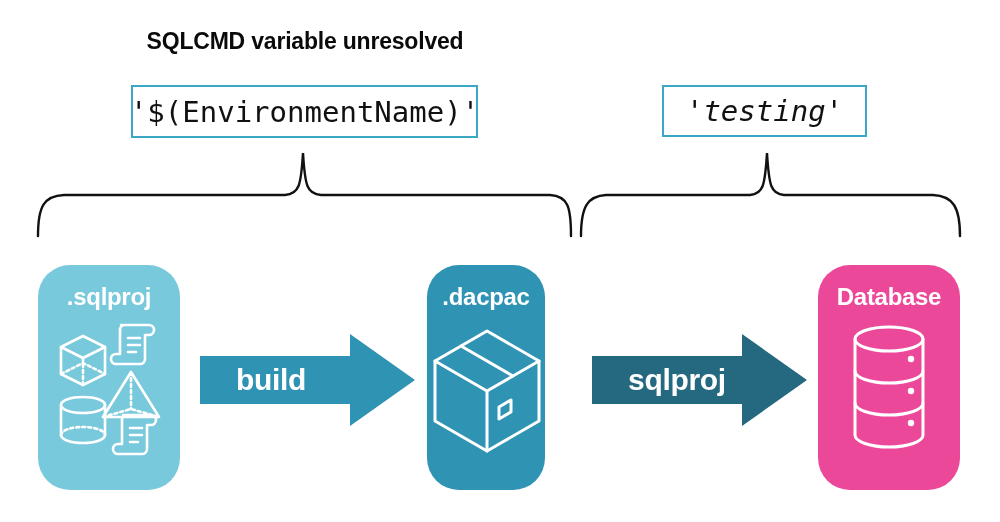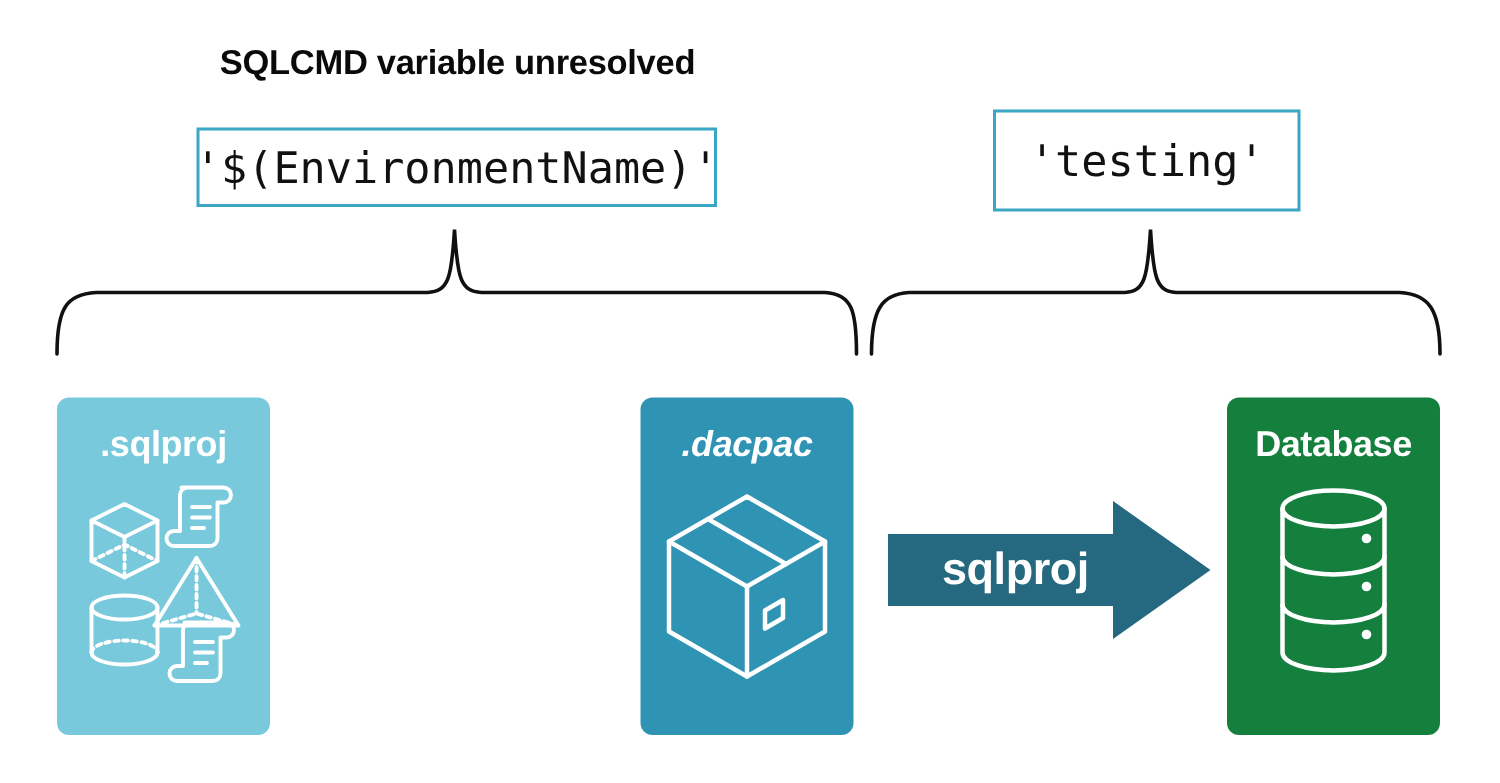--- a/index.html
+++ b/index.html
@@ -10,29 +10,29 @@
   .hdr{position:absolute;text-align:center;font-weight:bold;color:#0a0a0a;
        font-size:23px;letter-spacing:-0.2px;white-space:nowrap;}
   #hdr-left{left:105px;top:28px;width:400px;}
   #hdr-right{left:590px;top:28px;width:350px;}
 
   .codebox{position:absolute;background:#ffffff;border:2px solid #3aa7c4;
            box-sizing:border-box;display:flex;align-items:center;
            justify-content:center;font-family:"DejaVu Sans Mono",monospace;
            font-size:29px;color:#111;letter-spacing:0px;}
   #code-left{left:131px;top:85px;width:347px;height:53px;}
-  #code-right{left:662px;top:73px;width:205px;height:68px;}
+  #code-right{left:662px;top:85px;width:205px;height:52px;font-style:italic;}
 
   .brace-svg{position:absolute;left:0;top:0;width:1000px;height:522px;
              pointer-events:none;}
 
-  .card{position:absolute;border-radius:8px;}
+  .card{position:absolute;border-radius:32px;}
   #card-sqlproj{left:38px;top:265px;width:142px;height:225px;background:#79c9dd;}
-  #card-dacpac{left:427px;top:265px;width:142px;height:225px;background:#2f93b4;font-style:italic;}
-  #card-database{left:818px;top:265px;width:142px;height:225px;background:#15803d;}
+  #card-dacpac{left:427px;top:265px;width:118px;height:225px;background:#2f93b4;}
+  #card-database{left:818px;top:265px;width:142px;height:225px;background:#ec4899;}
   .card-title{position:absolute;left:0;right:0;top:18px;text-align:center;
               color:#ffffff;font-weight:bold;font-size:24px;letter-spacing:-0.3px;}
   .card-art{position:absolute;left:0;right:0;top:52px;bottom:8px;}
   .card-art svg{display:block;margin:0 auto;}
 
   .arrow{position:absolute;}
   #arrow-build{left:200px;top:334px;width:215px;height:92px;}
   #arrow-deploy{left:592px;top:334px;width:215px;height:92px;}
   .arrow-label{position:absolute;top:0;left:0;width:100%;height:100%;
                display:flex;align-items:center;color:#ffffff;font-weight:bold;
@@ -134,20 +134,26 @@
         </g>
         <g fill="#ffffff">
           <circle cx="74" cy="42" r="3.2"></circle>
           <circle cx="74" cy="74" r="3.2"></circle>
           <circle cx="74" cy="106" r="3.2"></circle>
         </g>
       </svg>
     </div>
   </div>
 
+  <div class="arrow" id="arrow-build">
+    <svg width="215" height="92" viewBox="0 0 215 92">
+      <path d="M0 22 L150 22 L150 0 L215 46 L150 92 L150 70 L0 70 Z" fill="#2f93b4"></path>
+    </svg>
+    <div class="arrow-label">build</div>
+  </div>
 
   <div class="arrow" id="arrow-deploy">
     <svg width="215" height="92" viewBox="0 0 215 92">
       <path d="M0 22 L150 22 L150 0 L215 46 L150 92 L150 70 L0 70 Z" fill="#24697f"></path>
     </svg>
     <div class="arrow-label">sqlproj</div>
   </div>
 
 </div>
 

